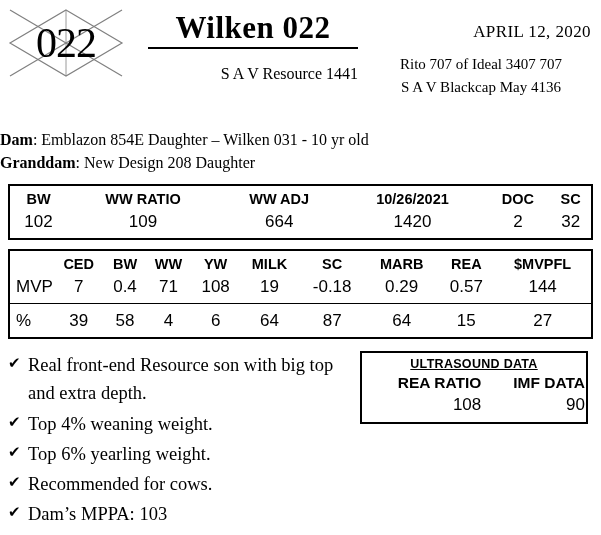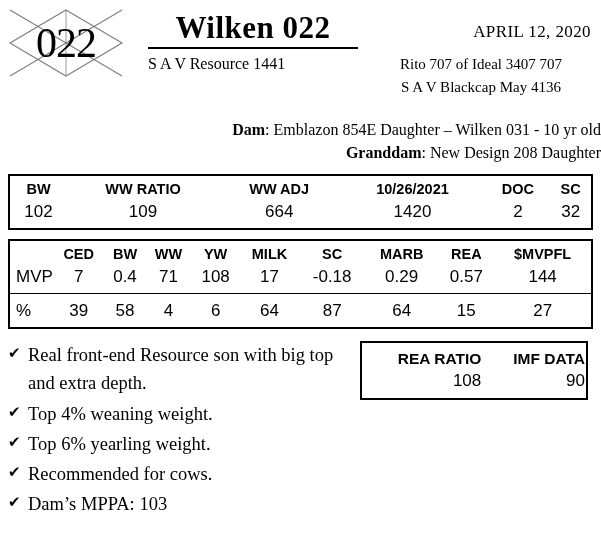--- a/index.html
+++ b/index.html
@@ -61,22 +61,22 @@
     line-height: 1.05;
     letter-spacing: 0.5px;
   }
   .title-rule {
     border-bottom: 2px solid #000;
     margin-top: 2px;
     width: 100%;
   }
   .sire-line {
     font-size: 16px;
-    margin-top: 6px;
-    text-align: left;
+    margin-top: 16px;
+    text-align: right;
   }
 
   .date {
     position: absolute;
     right: 10px;
     top: 22px;
     font-size: 17px;
     font-variant: small-caps;
     letter-spacing: 0.4px;
   }
@@ -85,24 +85,24 @@
     left: 365px;
     top: 53px;
     width: 232px;
     text-align: center;
     font-size: 15px;
     line-height: 1.55;
   }
 
   
   .dam-lines {
-    text-align: right;
+    text-align: left;
     font-size: 16px;
     line-height: 1.45;
-    margin-top: 0;
+    margin-top: 10px;
   }
   .dam-lines b { font-weight: bold; }
 
   
   .table-box {
     border: 2px solid #000;
     margin: 10px 8px 0 8px;
     box-sizing: border-box;
   }
   table.epd {
@@ -268,21 +268,21 @@
       <td>MARB</td>
       <td>REA</td>
       <td>$MVPFL</td>
     </tr>
     <tr class="vals">
       <td class="rowlabel">MVP</td>
       <td>7</td>
       <td>0.4</td>
       <td>71</td>
       <td>108</td>
-      <td>17</td>
+      <td>19</td>
       <td>-0.18</td>
       <td>0.29</td>
       <td>0.57</td>
       <td>144</td>
     </tr>
     <tr class="divider-row">
       <td colspan="10"></td>
     </tr>
     <tr class="vals">
       <td class="rowlabel">%</td>
@@ -319,20 +319,21 @@
       <span class="check">✔</span>
       <span class="btext">Recommended for cows.</span>
     </div>
     <div class="bullet">
       <span class="check">✔</span>
       <span class="btext">Dam’s MPPA: 103</span>
     </div>
   </div>
 
   <div class="us-box">
+    <div class="us-title">ULTRASOUND DATA</div>
     <table class="us-table">
       <tbody>
           <tr class="hdr">
         <td>REA RATIO</td>
         <td>IMF DATA</td>
       </tr>
       <tr class="vals">
         <td>108</td>
         <td>90</td>
       </tr>

